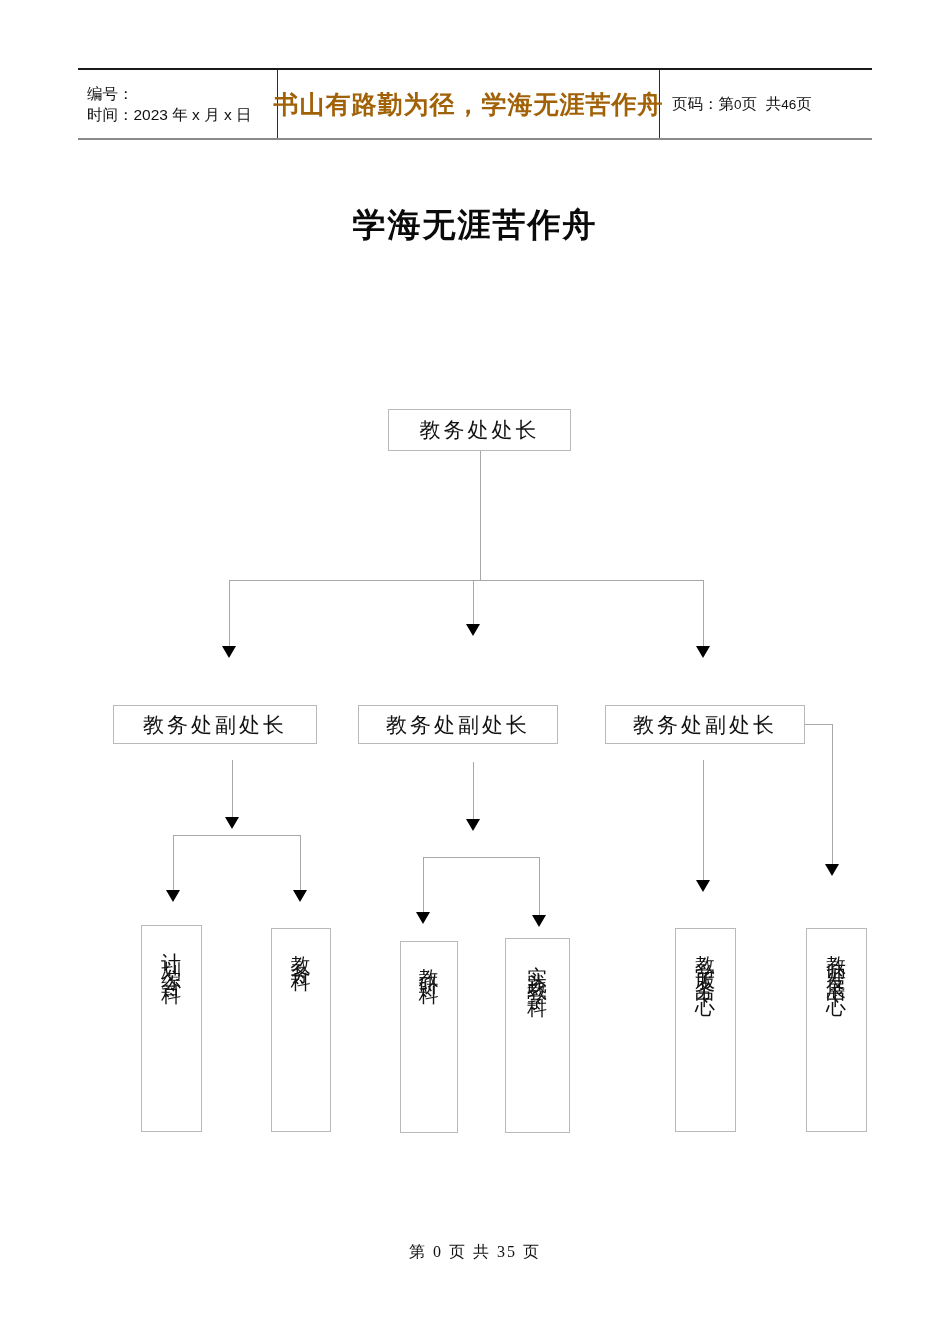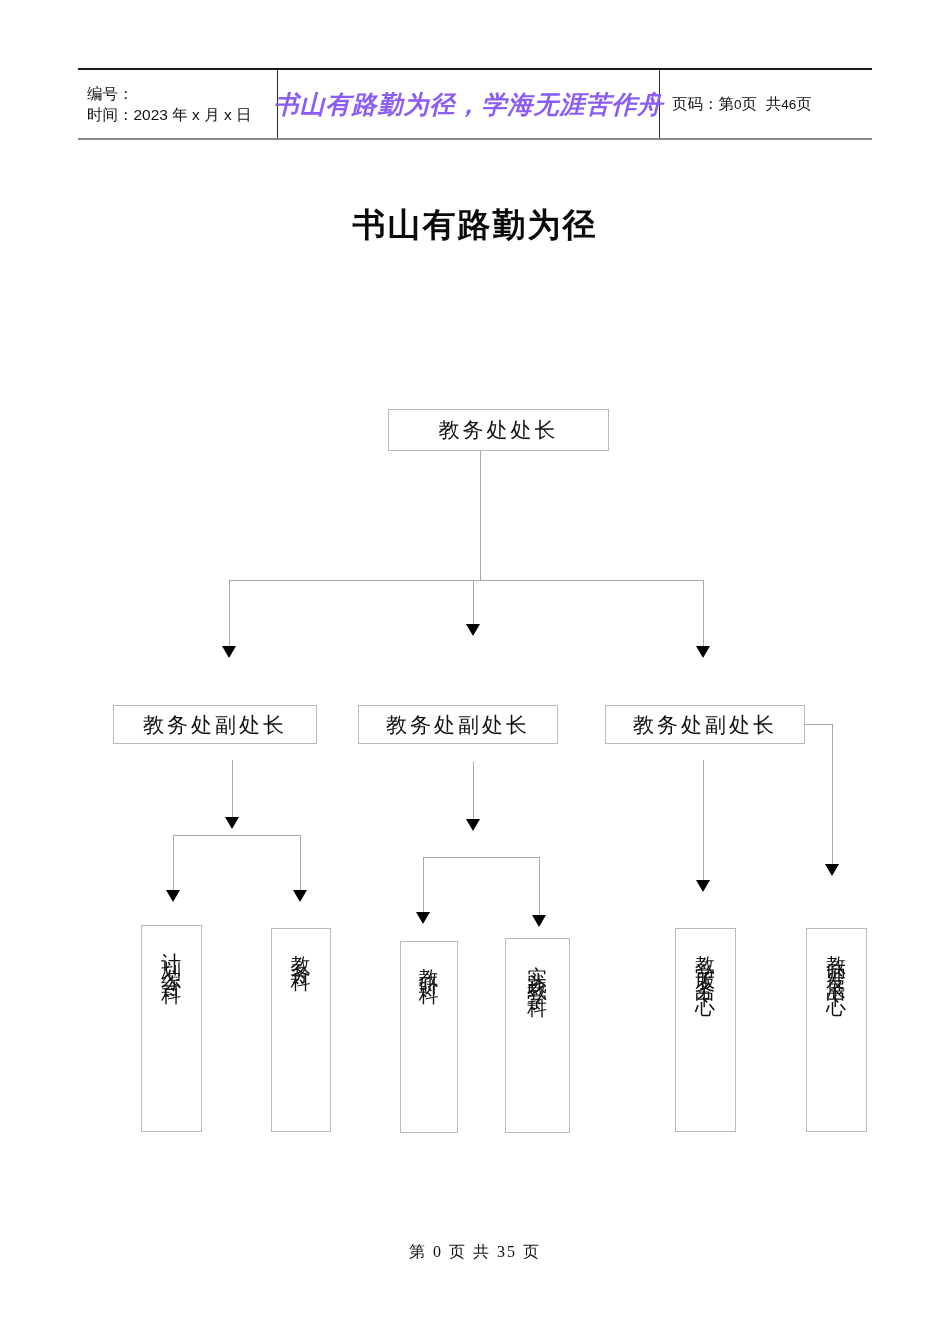--- a/index.html
+++ b/index.html
@@ -162,32 +162,32 @@
 <div id="page">
 
   <div class="hdr-table">
 
     <div class="hdr-cell hdr-cell-1">
       <div class="hdr-line">编号：</div>
       <div class="hdr-line">时间：2023 年 x 月 x 日</div>
     </div>
 
     <div class="hdr-cell hdr-cell-2">
-      <div class="hdr-slogan" style="color:#8b5cf6;font-style:italic;">书山有路勤为径，学海无涯苦作舟</div>
+      <div class="hdr-slogan" style="color:#a16207;">书山有路勤为径，学海无涯苦作舟</div>
     </div>
 
     <div class="hdr-cell hdr-cell-3">
       <div class="hdr-page"><span>页码：</span><span>第</span><span class="num">0</span><span>页</span>&nbsp;&nbsp;<span>共</span><span class="num">46</span><span>页</span></div>
     </div>
 
   </div>
 
-  <div class="doc-title">书山有路勤为径</div>
-
-  <div class="node node-h" style="left:388px; top:409px; width:221px; height:42px;">
+  <div class="doc-title">学海无涯苦作舟</div>
+
+  <div class="node node-h" style="left:388px; top:409px; width:183px; height:42px;">
     <span>教务处处长</span>
   </div>
 
   <div class="ln vln" style="left:480px; top:451px; height:129px;"></div>
   <div class="ln hln" style="left:229px; top:580px; width:474px;"></div>
 
   <div class="ln vln" style="left:229px; top:580px; height:66px;"></div>
   <div class="arrow" style="left:222px; top:646px;"></div>
 
   <div class="ln vln" style="left:473px; top:580px; height:44px;"></div>

